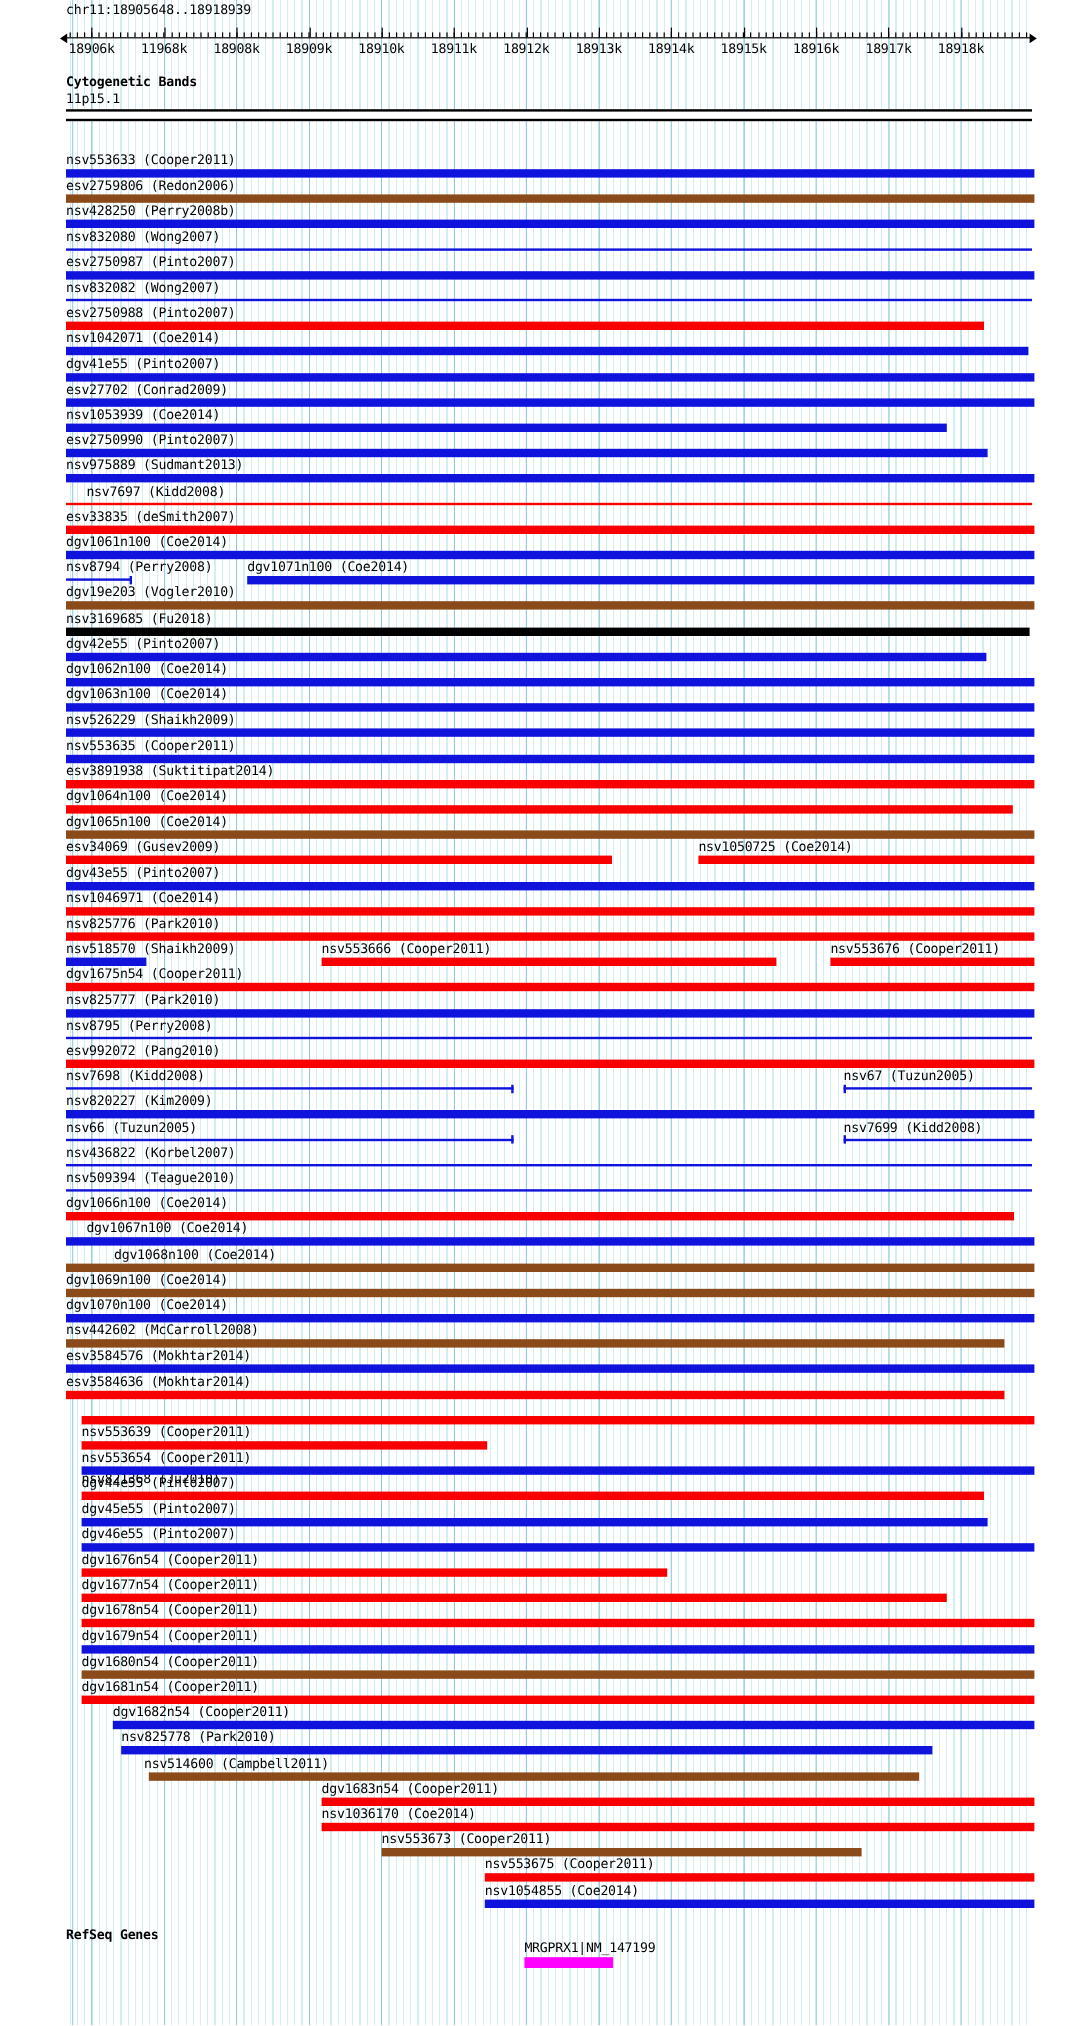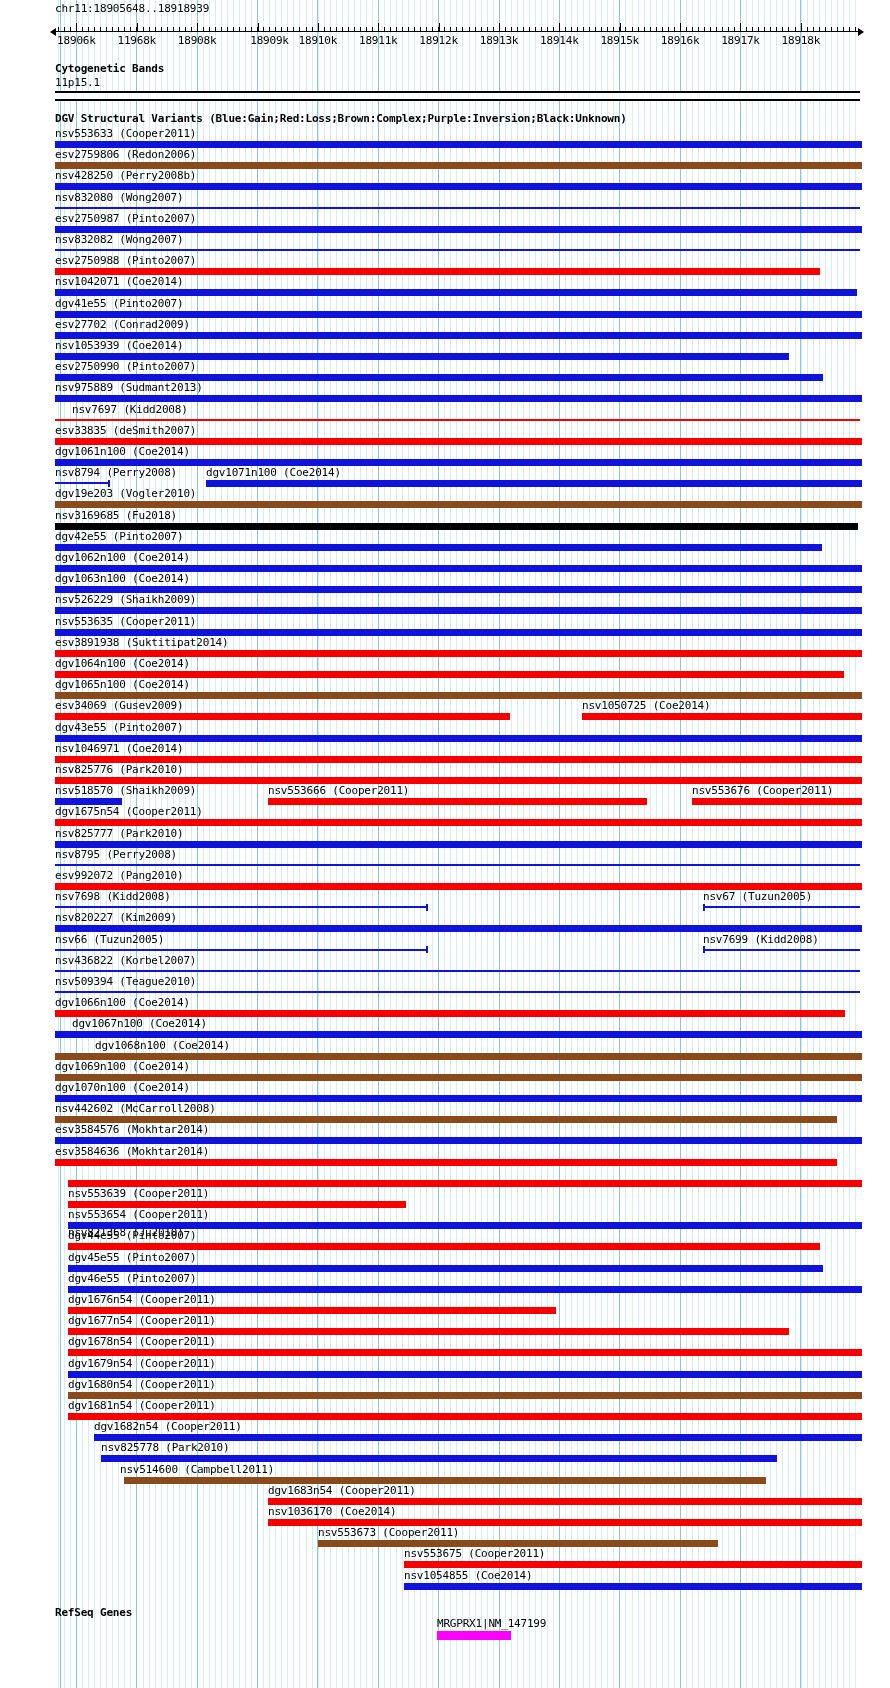--- a/index.html
+++ b/index.html
@@ -175,21 +175,21 @@
         <div class="tick" style="left: 842.81px; top: 27px; height: 4px;"></div>
         <div class="tick" style="left: 848.847px; top: 27px; height: 4px;"></div>
         <div class="tick" style="left: 854.884px; top: 27px; height: 4px;"></div>
         <div class="tick" style="left: 76.4px; top: 23px; height: 8px;"></div>
         <div class="lbl tick-label" style="left: 76.4px; top: 34px;">18906k</div>
         <div class="tick" style="left: 136.77px; top: 23px; height: 8px;"></div>
         <div class="lbl tick-label" style="left: 136.77px; top: 34px;">11968k</div>
         <div class="tick" style="left: 197.14px; top: 23px; height: 8px;"></div>
         <div class="lbl tick-label" style="left: 197.14px; top: 34px;">18908k</div>
         <div class="tick" style="left: 257.51px; top: 23px; height: 8px;"></div>
-        <div class="lbl tick-label" style="left: 257.51px; top: 34px; margin-left: 12px;">18909k</div>
+        <div class="lbl tick-label" style="left: 257.51px; top: 34px;">18909k</div>
         <div class="tick" style="left: 317.88px; top: 23px; height: 8px;"></div>
         <div class="lbl tick-label" style="left: 317.88px; top: 34px;">18910k</div>
         <div class="tick" style="left: 378.25px; top: 23px; height: 8px;"></div>
         <div class="lbl tick-label" style="left: 378.25px; top: 34px;">18911k</div>
         <div class="tick" style="left: 438.62px; top: 23px; height: 8px;"></div>
         <div class="lbl tick-label" style="left: 438.62px; top: 34px;">18912k</div>
         <div class="tick" style="left: 498.99px; top: 23px; height: 8px;"></div>
         <div class="lbl tick-label" style="left: 498.99px; top: 34px;">18913k</div>
         <div class="tick" style="left: 559.36px; top: 23px; height: 8px;"></div>
         <div class="lbl tick-label" style="left: 559.36px; top: 34px;">18914k</div>
@@ -201,21 +201,20 @@
         <div class="lbl tick-label" style="left: 740.47px; top: 34px;">18917k</div>
         <div class="tick" style="left: 800.84px; top: 23px; height: 8px;"></div>
         <div class="lbl tick-label" style="left: 800.84px; top: 34px;">18918k</div>
       </div>
   </div>
 
   <div class="lbl bold" style="left:55px;top:62px;">Cytogenetic Bands</div>
   <div class="lbl" style="left:55px;top:76px;">11p15.1</div>
   <div class="band-box" style="left:55px;top:91px;width:805px;height:10px;"></div>
 
-  <div class="lbl bold" style="left:55px;top:112px;">DGV Structural Variants (Blue:Gain;Red:Loss;Brown:Complex;Purple:Inversion;Black:Unknown)</div>
   <div id="dgv-rows">
       <div class="lbl" style="left: 55px; top: 127px;">nsv553633 (Cooper2011)</div>
       <div class="bar" style="left: 55px; width: 807px; background: rgb(16, 19, 220); top: 141px; height: 7px;"></div>
       <div class="lbl" style="left: 55px; top: 148.2px;">esv2759806 (Redon2006)</div>
       <div class="bar" style="left: 55px; width: 807px; background: rgb(139, 74, 26); top: 162.2px; height: 7px;"></div>
       <div class="lbl" style="left: 55px; top: 169.4px;">nsv428250 (Perry2008b)</div>
       <div class="bar" style="left: 55px; width: 807px; background: rgb(16, 19, 220); top: 183.4px; height: 7px;"></div>
       <div class="lbl" style="left: 55px; top: 190.6px;">nsv832080 (Wong2007)</div>
       <div class="bar" style="left: 55px; width: 805px; background: rgb(16, 19, 220); top: 206.6px; height: 2px;"></div>
       <div class="lbl" style="left: 55px; top: 211.8px;">esv2750987 (Pinto2007)</div>

